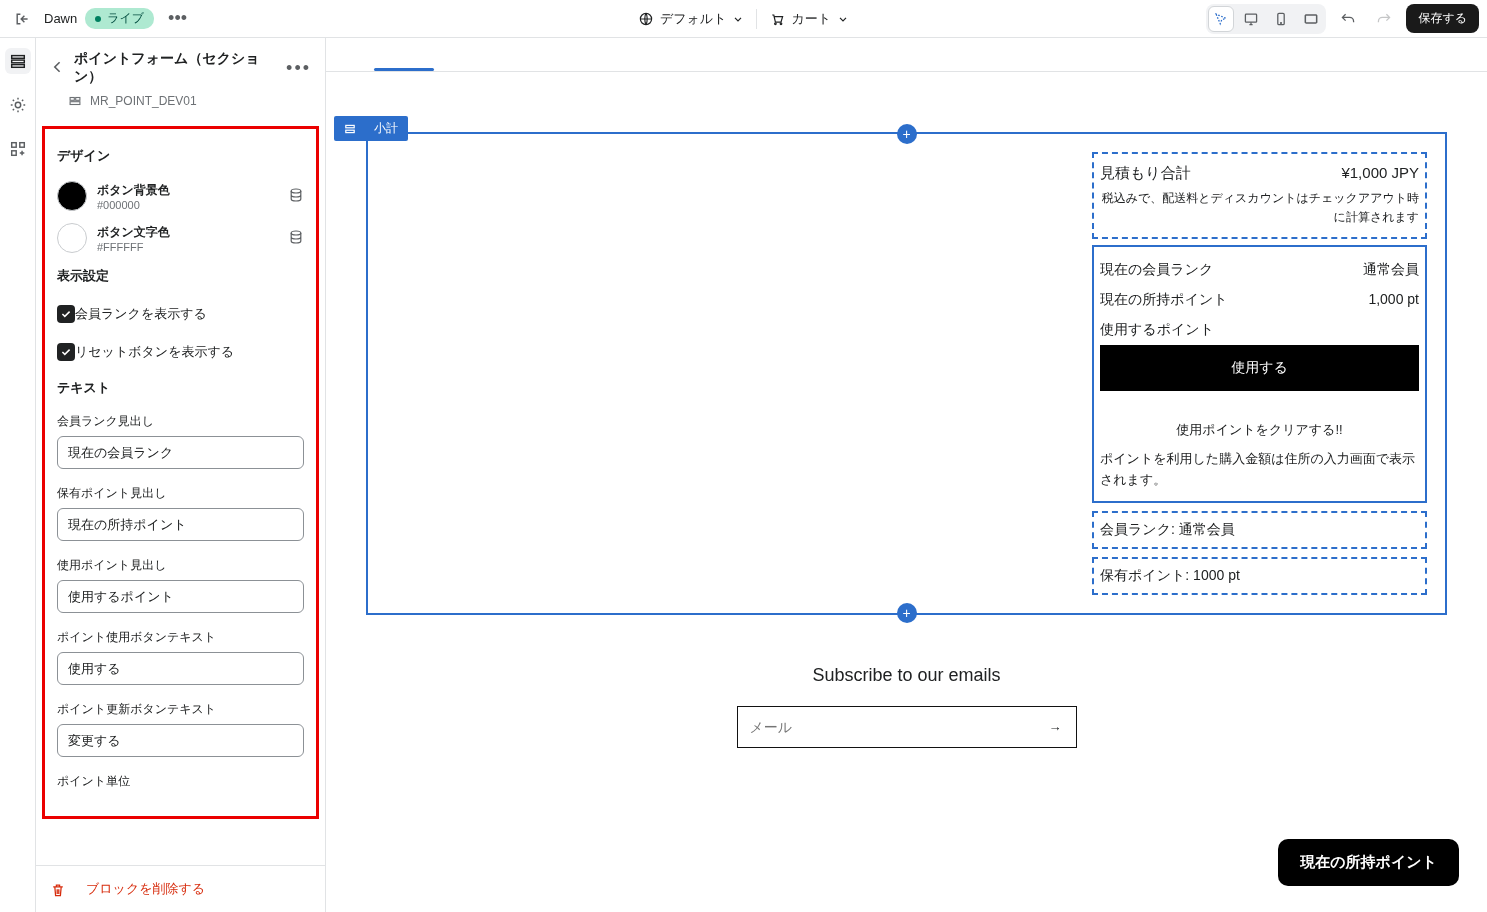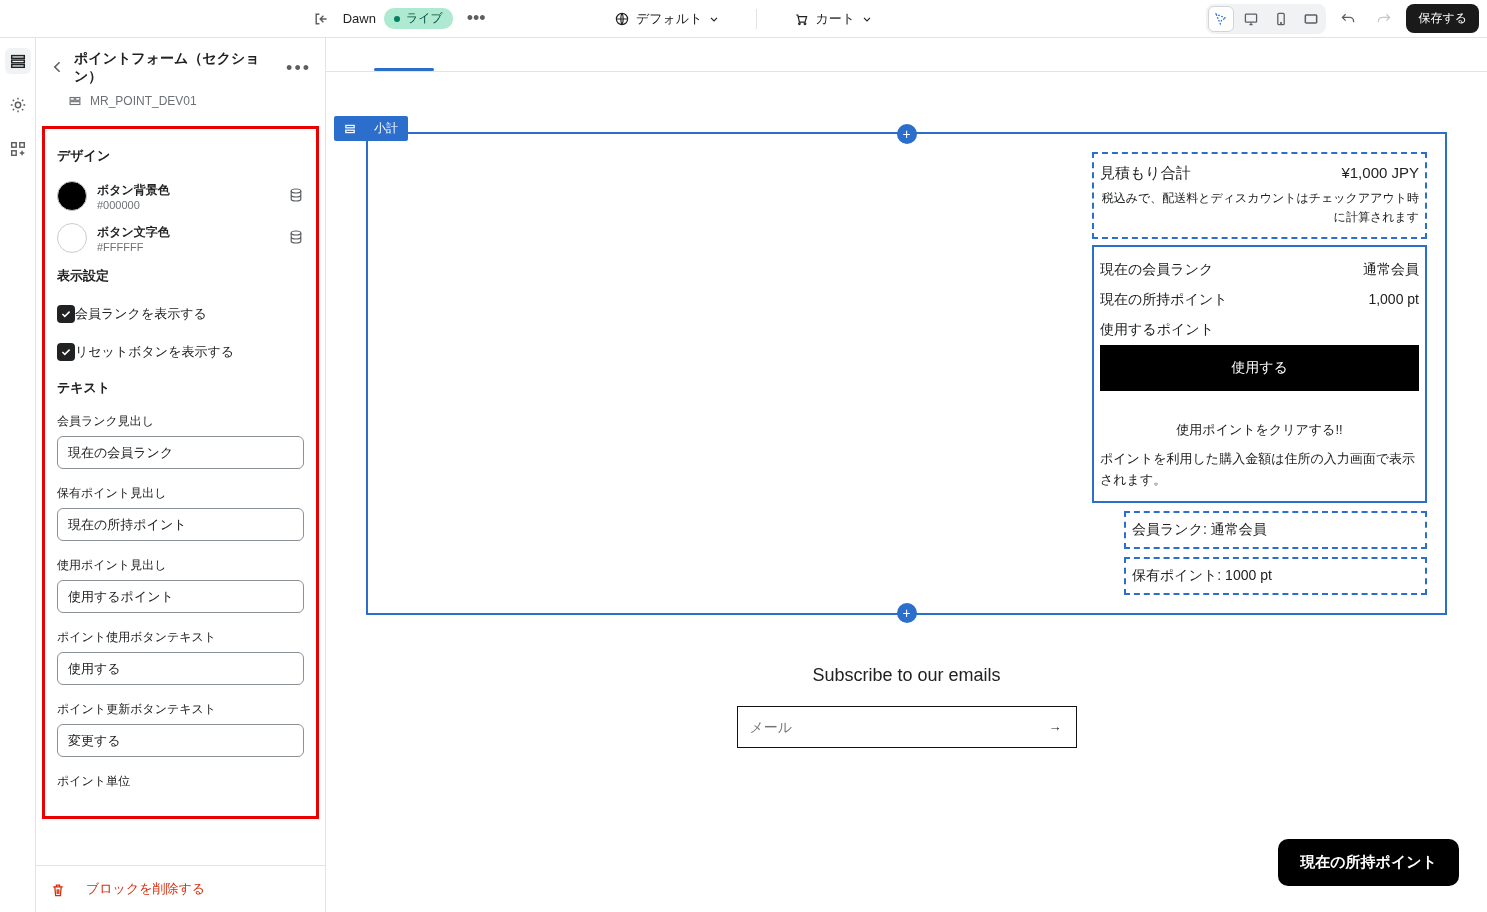--- a/index.html
+++ b/index.html
@@ -2,22 +2,22 @@
 <html><head>
 <meta charset="utf-8">
 <style>
 * { box-sizing: border-box; margin: 0; padding: 0; }
 html, body { font-family: -apple-system, "Helvetica Neue", Arial, sans-serif; font-size: 13px; color: #202223; background: #fff; height: 100%; }
 body { display: flex; flex-direction: column; overflow: hidden; }
 
 
 .topbar { height: 38px; border-bottom: 1px solid #e1e3e5; display: flex; align-items: center; padding: 0 8px; gap: 10px; }
 .tb-left, .tb-right, .tb-center { display: flex; align-items: center; gap: 8px; }
-.tb-left { flex: 1; justify-content: flex-end; }
-.tb-center { flex: 1; justify-content: center; gap: 36px; }
+.tb-left { flex: 1; }
+.tb-center { flex: 1; justify-content: center; gap: 12px; }
 .tb-right { flex: 1; justify-content: flex-end; }
 .iconbtn { width: 28px; height: 28px; display: flex; align-items: center; justify-content: center; border-radius: 6px; cursor: pointer; color: #5c5f62; }
 .iconbtn svg { width: 16px; height: 16px; }
 .theme-name { font-size: 13px; color: #202223; }
 .badge-live { background: #aee9d1; color: #004c3f; padding: 2px 10px; border-radius: 10px; font-size: 12px; display: flex; align-items: center; gap: 6px; }
 .badge-live .dot { width: 6px; height: 6px; border-radius: 50%; background: #008060; }
 .tb-more { font-size: 18px; color: #5c5f62; cursor: pointer; padding: 4px 6px; }
 .tb-center-item { display: flex; align-items: center; gap: 6px; color: #202223; cursor: pointer; font-size: 13px; }
 .tb-divider { width: 1px; height: 20px; background: #e1e3e5; }
 .device-group { display: flex; align-items: center; gap: 4px; background: #f1f2f4; border-radius: 8px; padding: 2px; }
@@ -75,21 +75,21 @@
 .dashed .row .val { font-size: 15px; }
 .dashed .note { font-size: 12px; color: #202223; line-height: 1.6; }
 .checkout-btn { background: #121212; color: #fff; text-align: center; padding: 14px; font-size: 14px; border: 2px solid #2c6ecb; margin-bottom: 6px; cursor: pointer; }
 .pt-box { border: 2px solid #2c6ecb; padding: 8px 6px 10px; font-size: 14px; }
 .pt-box .kv { display: flex; justify-content: space-between; padding: 6px 0; }
 .pt-input-wrap { display: flex; align-items: center; gap: 8px; background: #f6f6f7; padding: 14px 8px; margin: 4px 0 10px; }
 .pt-input-wrap .unit { font-size: 14px; }
 .use-btn { background: #000; color: #fff; text-align: center; padding: 14px; font-size: 14px; cursor: pointer; margin-bottom: 10px; }
 .clear-link { text-align: center; font-size: 13px; cursor: pointer; margin-bottom: 10px; margin-top: 30px; }
 .pt-note { font-size: 13px; line-height: 1.6; }
-.info-dashed { border: 2px dashed #2c6ecb; padding: 8px 6px; font-size: 14px; margin-top: 8px; margin-left: 32px; }
+.info-dashed { border: 2px dashed #2c6ecb; padding: 8px 6px; font-size: 14px; margin-top: 8px; }
 .subscribe-area { text-align: center; margin-top: 50px; }
 .subscribe-area h2 { font-size: 18px; font-weight: 400; margin-bottom: 20px; }
 .email-row { display: inline-flex; align-items: center; border: 1px solid #121212; width: 340px; }
 .email-row input { border: none; padding: 12px; flex: 1; font-size: 14px; outline: none; }
 .email-row .arrow { padding: 0 14px; cursor: pointer; }
 
 .floating-chip { position: absolute; right: 28px; bottom: 26px; background: #000; color: #fff; padding: 14px 22px; border-radius: 10px; font-size: 15px; font-weight: 600; }
 </style>
 </head>
 <body>

